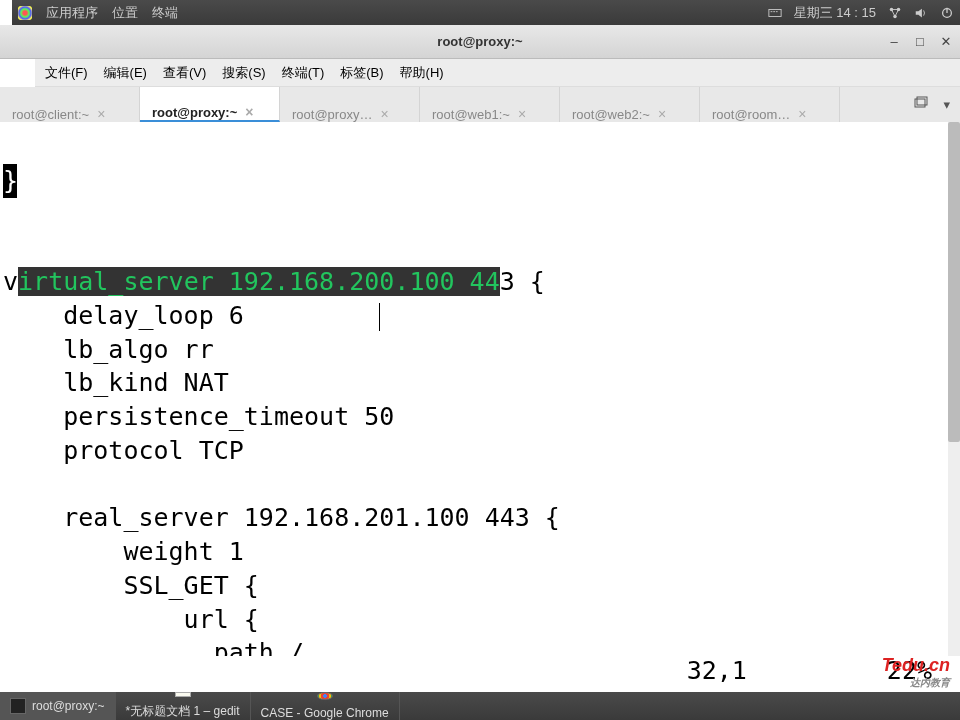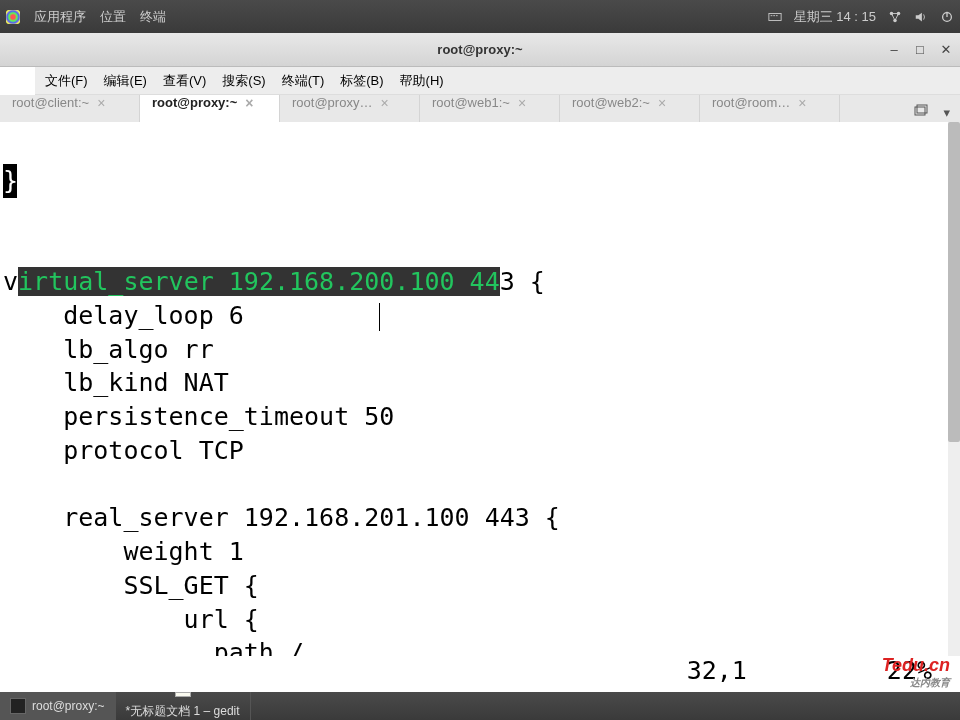--- a/index.html
+++ b/index.html
@@ -1,38 +1,38 @@
 <!DOCTYPE html>
 <html><head>
 <meta charset="utf-8">
 <style>
 * { margin: 0; padding: 0; box-sizing: border-box; }
 body { font-family: sans-serif; font-size: 13px; background: #fff; width: 960px; height: 720px; overflow: hidden; position: relative; }
 
 
-.top-panel { height: 33px; background: linear-gradient(#4a4a4a, #3a3a3a); color: #ccc; display: flex; align-items: center; padding: 0 6px; font-size: 13px; }
+.top-panel { height: 25px; background: linear-gradient(#4a4a4a, #3a3a3a); color: #ccc; display: flex; align-items: center; padding: 0 6px; font-size: 13px; margin-left: 12px; }
 .top-panel .left { display: flex; gap: 14px; align-items: center; }
 .top-panel .right { margin-left: auto; display: flex; gap: 12px; align-items: center; }
 .top-panel span { cursor: default; }
 .app-logo { width: 14px; height: 14px; background: radial-gradient(circle, #f55 20%, #5f5 40%, #55f 60%, #ff5 80%); border-radius: 3px; }
 .tray-icon { width: 14px; height: 14px; display: inline-block; }
 
 
 .titlebar { height: 34px; background: linear-gradient(#e8e8e8, #d4d4d4); border-bottom: 1px solid #bbb; display: flex; align-items: center; justify-content: center; position: relative; }
 .titlebar .title { font-weight: bold; font-size: 13px; color: #333; }
 .win-controls { position: absolute; right: 6px; display: flex; gap: 10px; }
 .win-btn { width: 16px; height: 16px; display: flex; align-items: center; justify-content: center; cursor: pointer; font-size: 13px; color: #444; }
 
 
 .menubar { height: 28px; background: #ededed; border-bottom: 1px solid #ddd; display: flex; align-items: center; padding: 0 4px; gap: 4px; font-size: 13px; margin-left: 35px; }
 .menubar span { padding: 3px 6px; cursor: pointer; }
 
 
 .tabbar { height: 36px; background: #e8e8e8; display: flex; align-items: stretch; border-bottom: 1px solid #ccc; }
-.tab { display: flex; align-items: flex-start; padding: 0 12px; gap: 8px; border-right: 1px solid #d4d4d4; cursor: pointer; color: #888; font-size: 13px; min-width: 140px; }
+.tab { display: flex; align-items: flex-end; padding: 0 12px; gap: 8px; border-right: 1px solid #d4d4d4; cursor: pointer; color: #888; font-size: 13px; min-width: 140px; }
 .tab.active { background: #fff; color: #222; font-weight: bold; border-bottom: 2px solid #3a8ed8; }
 .tab .close { color: #aaa; font-size: 14px; cursor: pointer; }
 .tabbar .tab-extra { margin-left: auto; display: flex; align-items: center; padding: 0 10px; gap: 14px; }
 .tab-extra .icon { cursor: pointer; color: #555; }
 
 
 .terminal { position: absolute; top: 122px; bottom: 28px; left: 0; right: 0; background: #fff; padding: 8px 0 8px 3px; font-family: "DejaVu Sans Mono", monospace; font-size: 25px; line-height: 1.35; color: #000; white-space: pre; overflow: hidden; }
 .terminal .cursor-block { background: #000; color: #fff; display: inline-block; width: 14px; }
 .terminal .hl { background: #333; color: #22c55e; }
 .terminal .text-cursor { border-left: 1px solid #000; height: 28px; display: inline-block; vertical-align: middle; }
@@ -175,13 +175,17 @@
 
 <div class="taskbar">
   <div class="task-item">
     <span class="task-icon"></span>
     <span>root@proxy:~</span>
   </div>
   <div class="task-item inactive">
     <span class="task-icon gedit"></span>
     <span>*无标题文档 1 – gedit</span>
   </div>
+  <div class="task-item inactive">
+    <span class="task-icon chrome"></span>
+    <span>CASE - Google Chrome</span>
+  </div>
 </div>
 
 </body></html>

